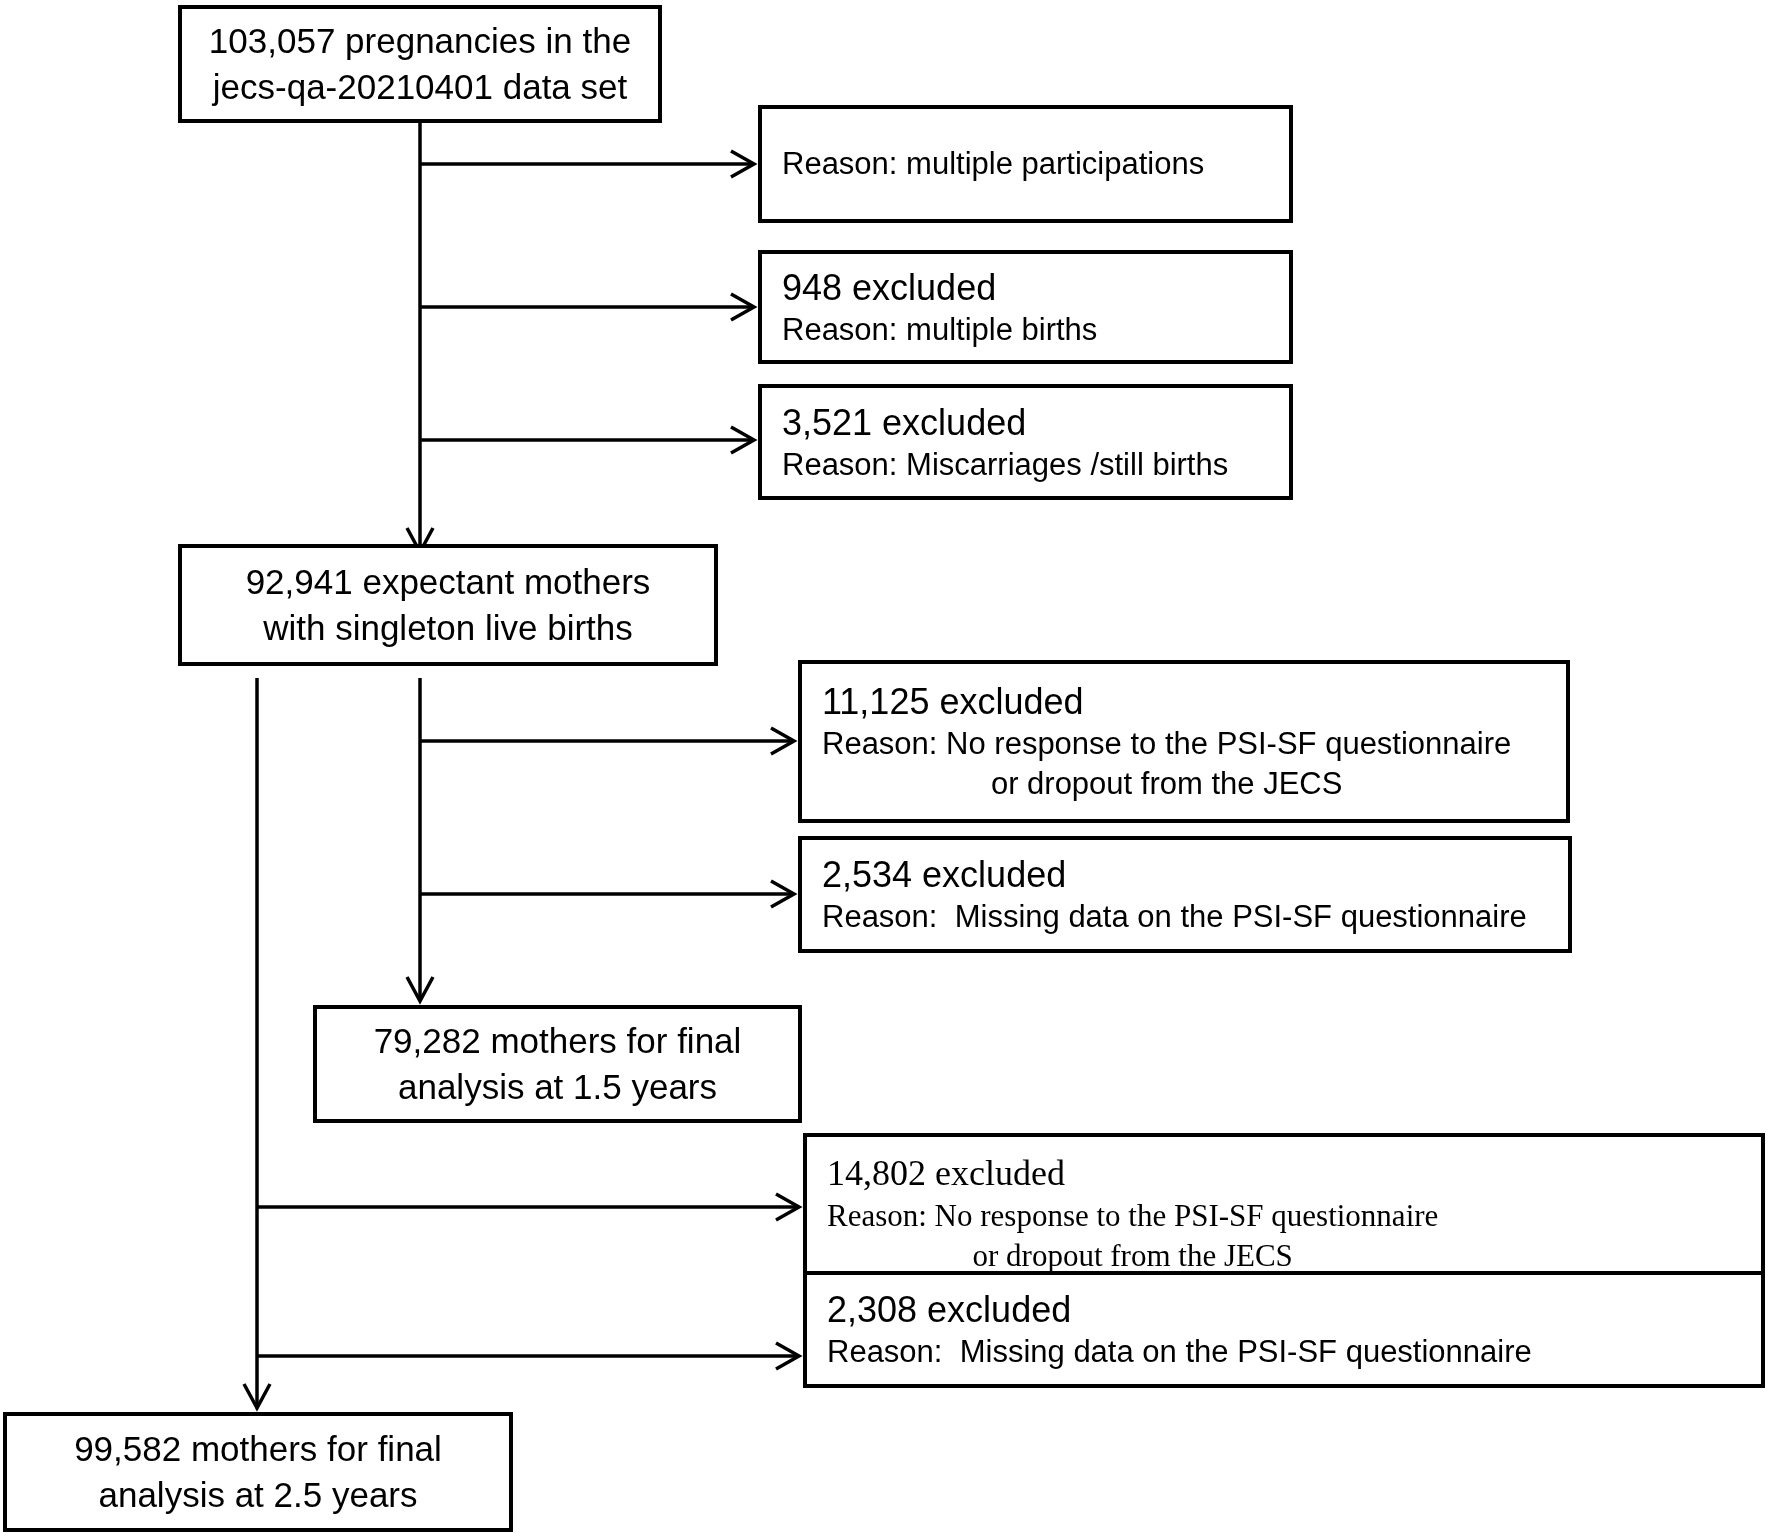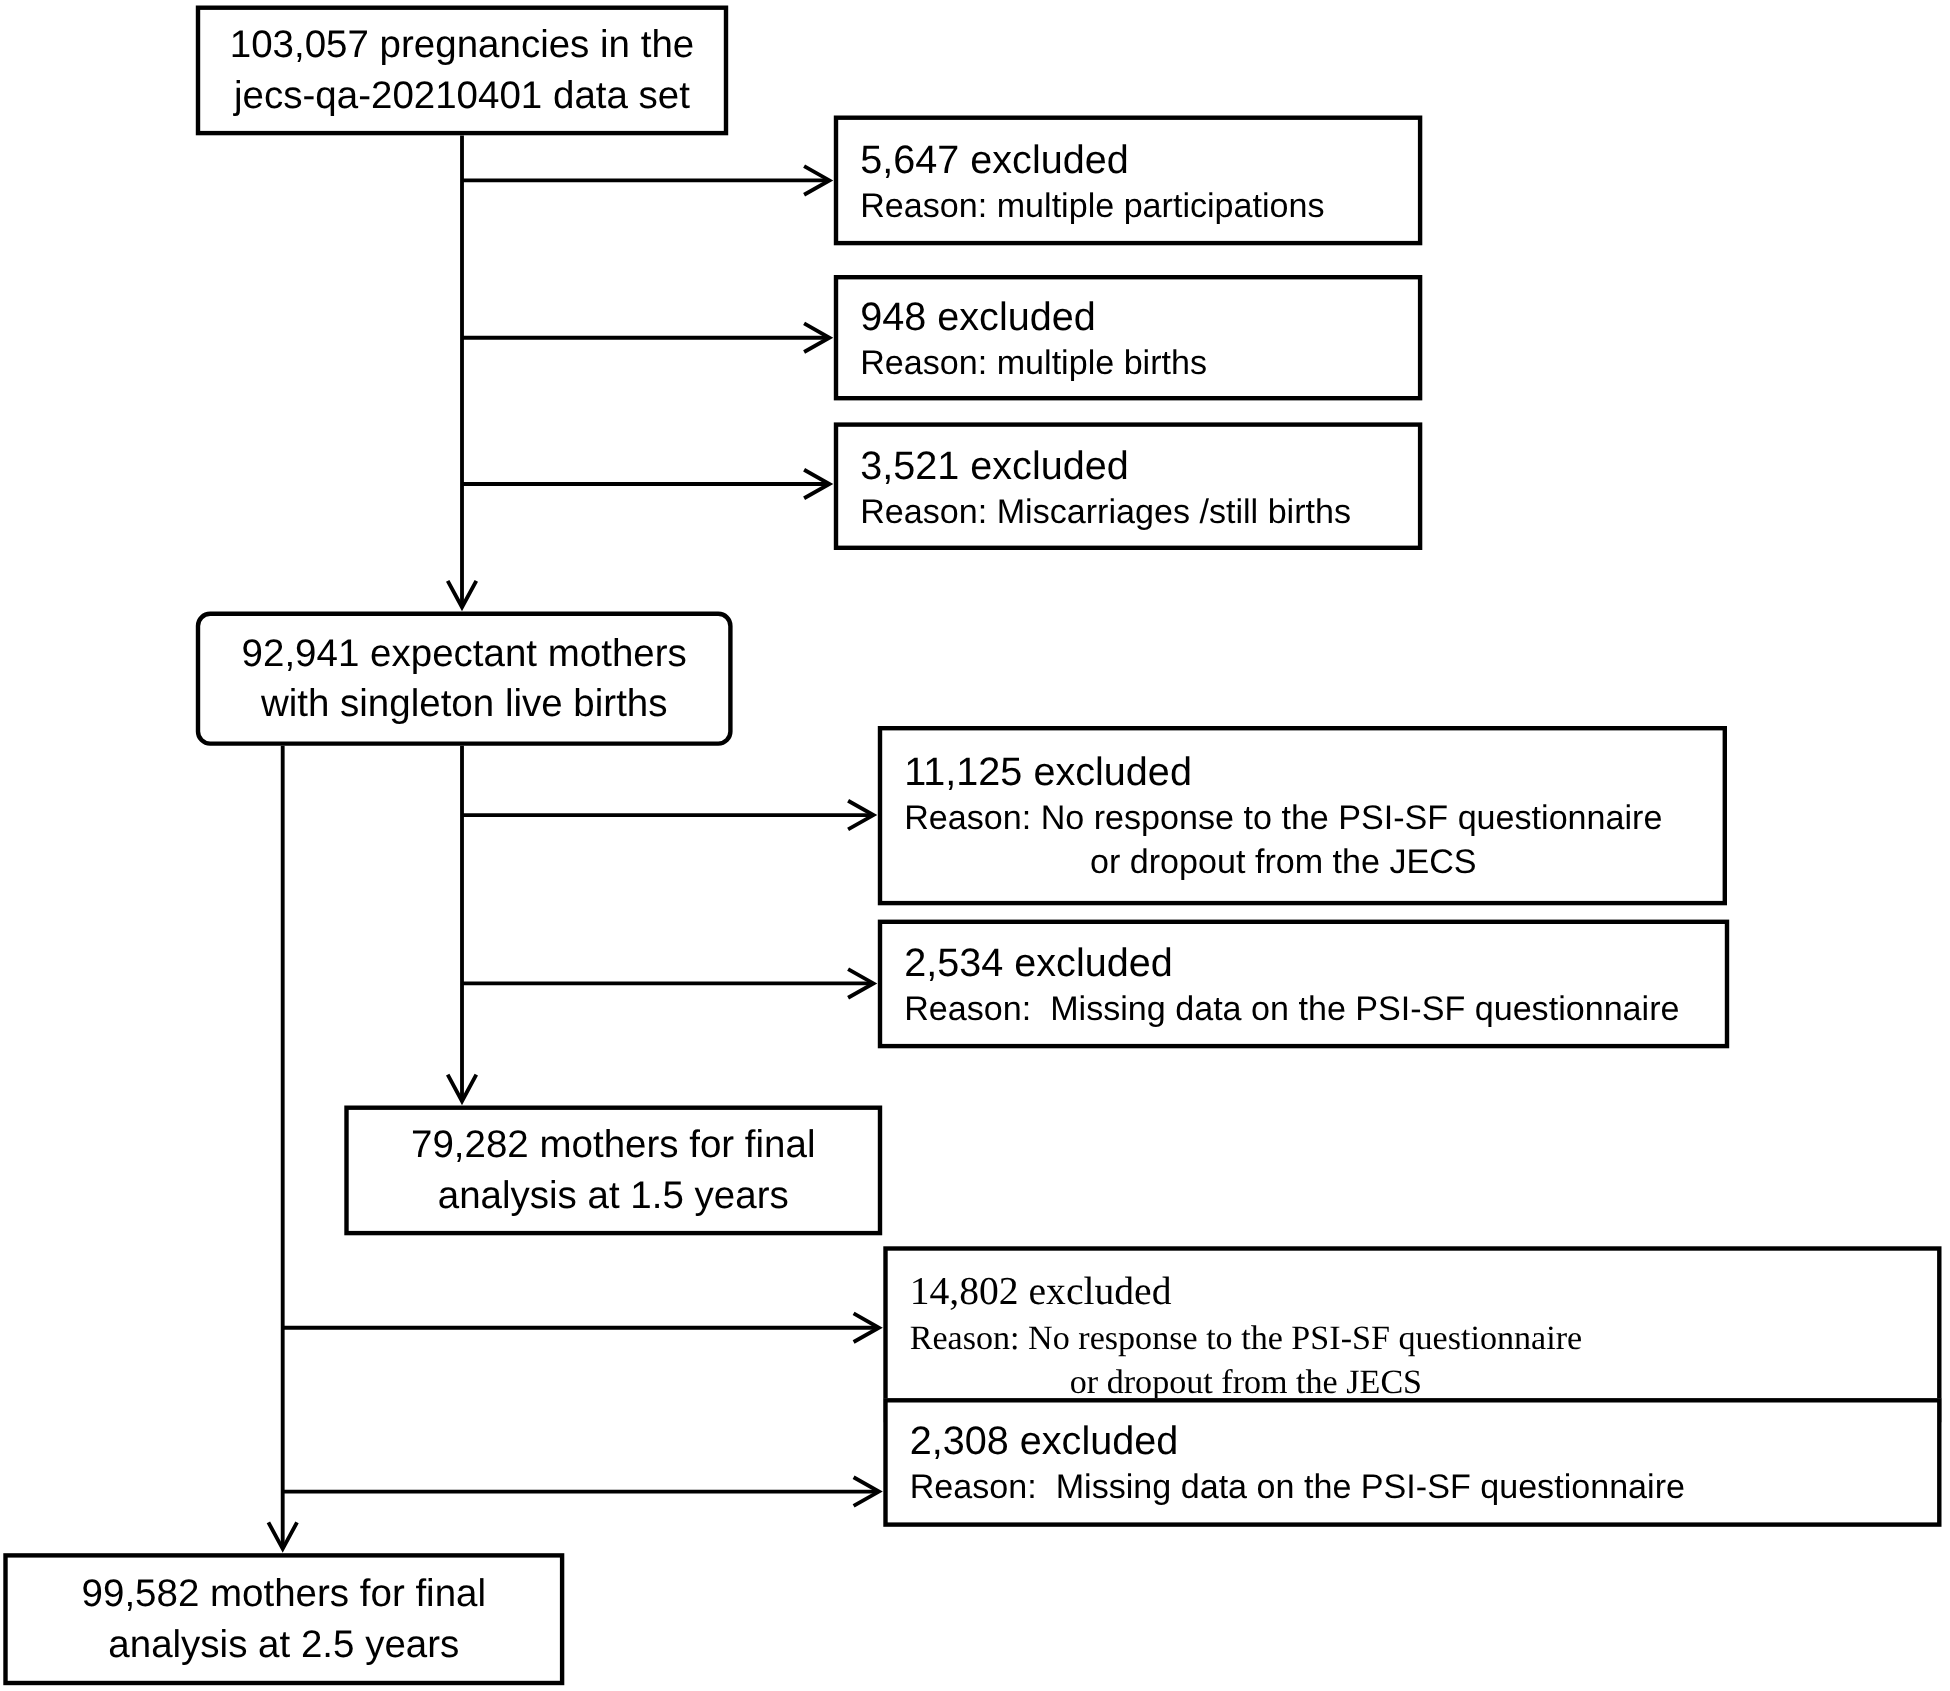--- a/index.html
+++ b/index.html
@@ -29,21 +29,21 @@
   }
   .excl .count  { font-size:36px; line-height:45px; white-space:pre; }
   .excl .reason-wrap { display:inline-block; text-align:left; }
   .excl .reason { font-size:31px; line-height:40px; white-space:pre; }
   .excl .reason2 { font-size:31px; line-height:40px; text-align:center; white-space:pre; }
 
   #node-pregnancies { left:178px; top:5px;    width:484px; height:118px; }
   #excl-multiple-participations { left:758px; top:105px;  width:535px; height:118px; }
   #excl-multiple-births         { left:758px; top:250px;  width:535px; height:114px; }
   #excl-miscarriages            { left:758px; top:384px;  width:535px; height:116px; }
-  #node-singleton   { left:178px; top:556px;  width:488px; height:122px;border-radius:13px; }
+  #node-singleton   { left:178px; top:544px;  width:540px; height:122px; }
   #excl-no-response-1-5         { left:798px; top:660px;  width:772px; height:163px; }
   #excl-missing-data-1-5        { left:798px; top:836px;  width:774px; height:117px; }
   #node-final-1-5   { left:313px; top:1005px; width:489px; height:118px; }
   #excl-no-response-2-5         { left:803px; top:1133px; width:962px; height:160px;font-family:Liberation Serif, serif; }
   #excl-missing-data-2-5        { left:803px; top:1271px; width:962px; height:117px; }
   #node-final-2-5   { left:3px;   top:1412px; width:510px; height:120px; }
 </style>
 </head>
 <body>
 
@@ -91,21 +91,20 @@
       <polyline points="776,1343 799,1356 776,1369"></polyline>
     </g>
   </svg>
 
   <div class="node" id="node-pregnancies">
     <div>103,057 pregnancies in the</div>
     <div>jecs-qa-20210401 data set</div>
   </div>
 
   <div class="excl" id="excl-multiple-participations">
-    <div class="count">5,647 excluded</div>
     <div class="reason-wrap">
       <div class="reason">Reason: multiple participations</div>
     </div>
   </div>
 
   <div class="excl" id="excl-multiple-births">
     <div class="count">948 excluded</div>
     <div class="reason-wrap">
       <div class="reason">Reason: multiple births</div>
     </div>

